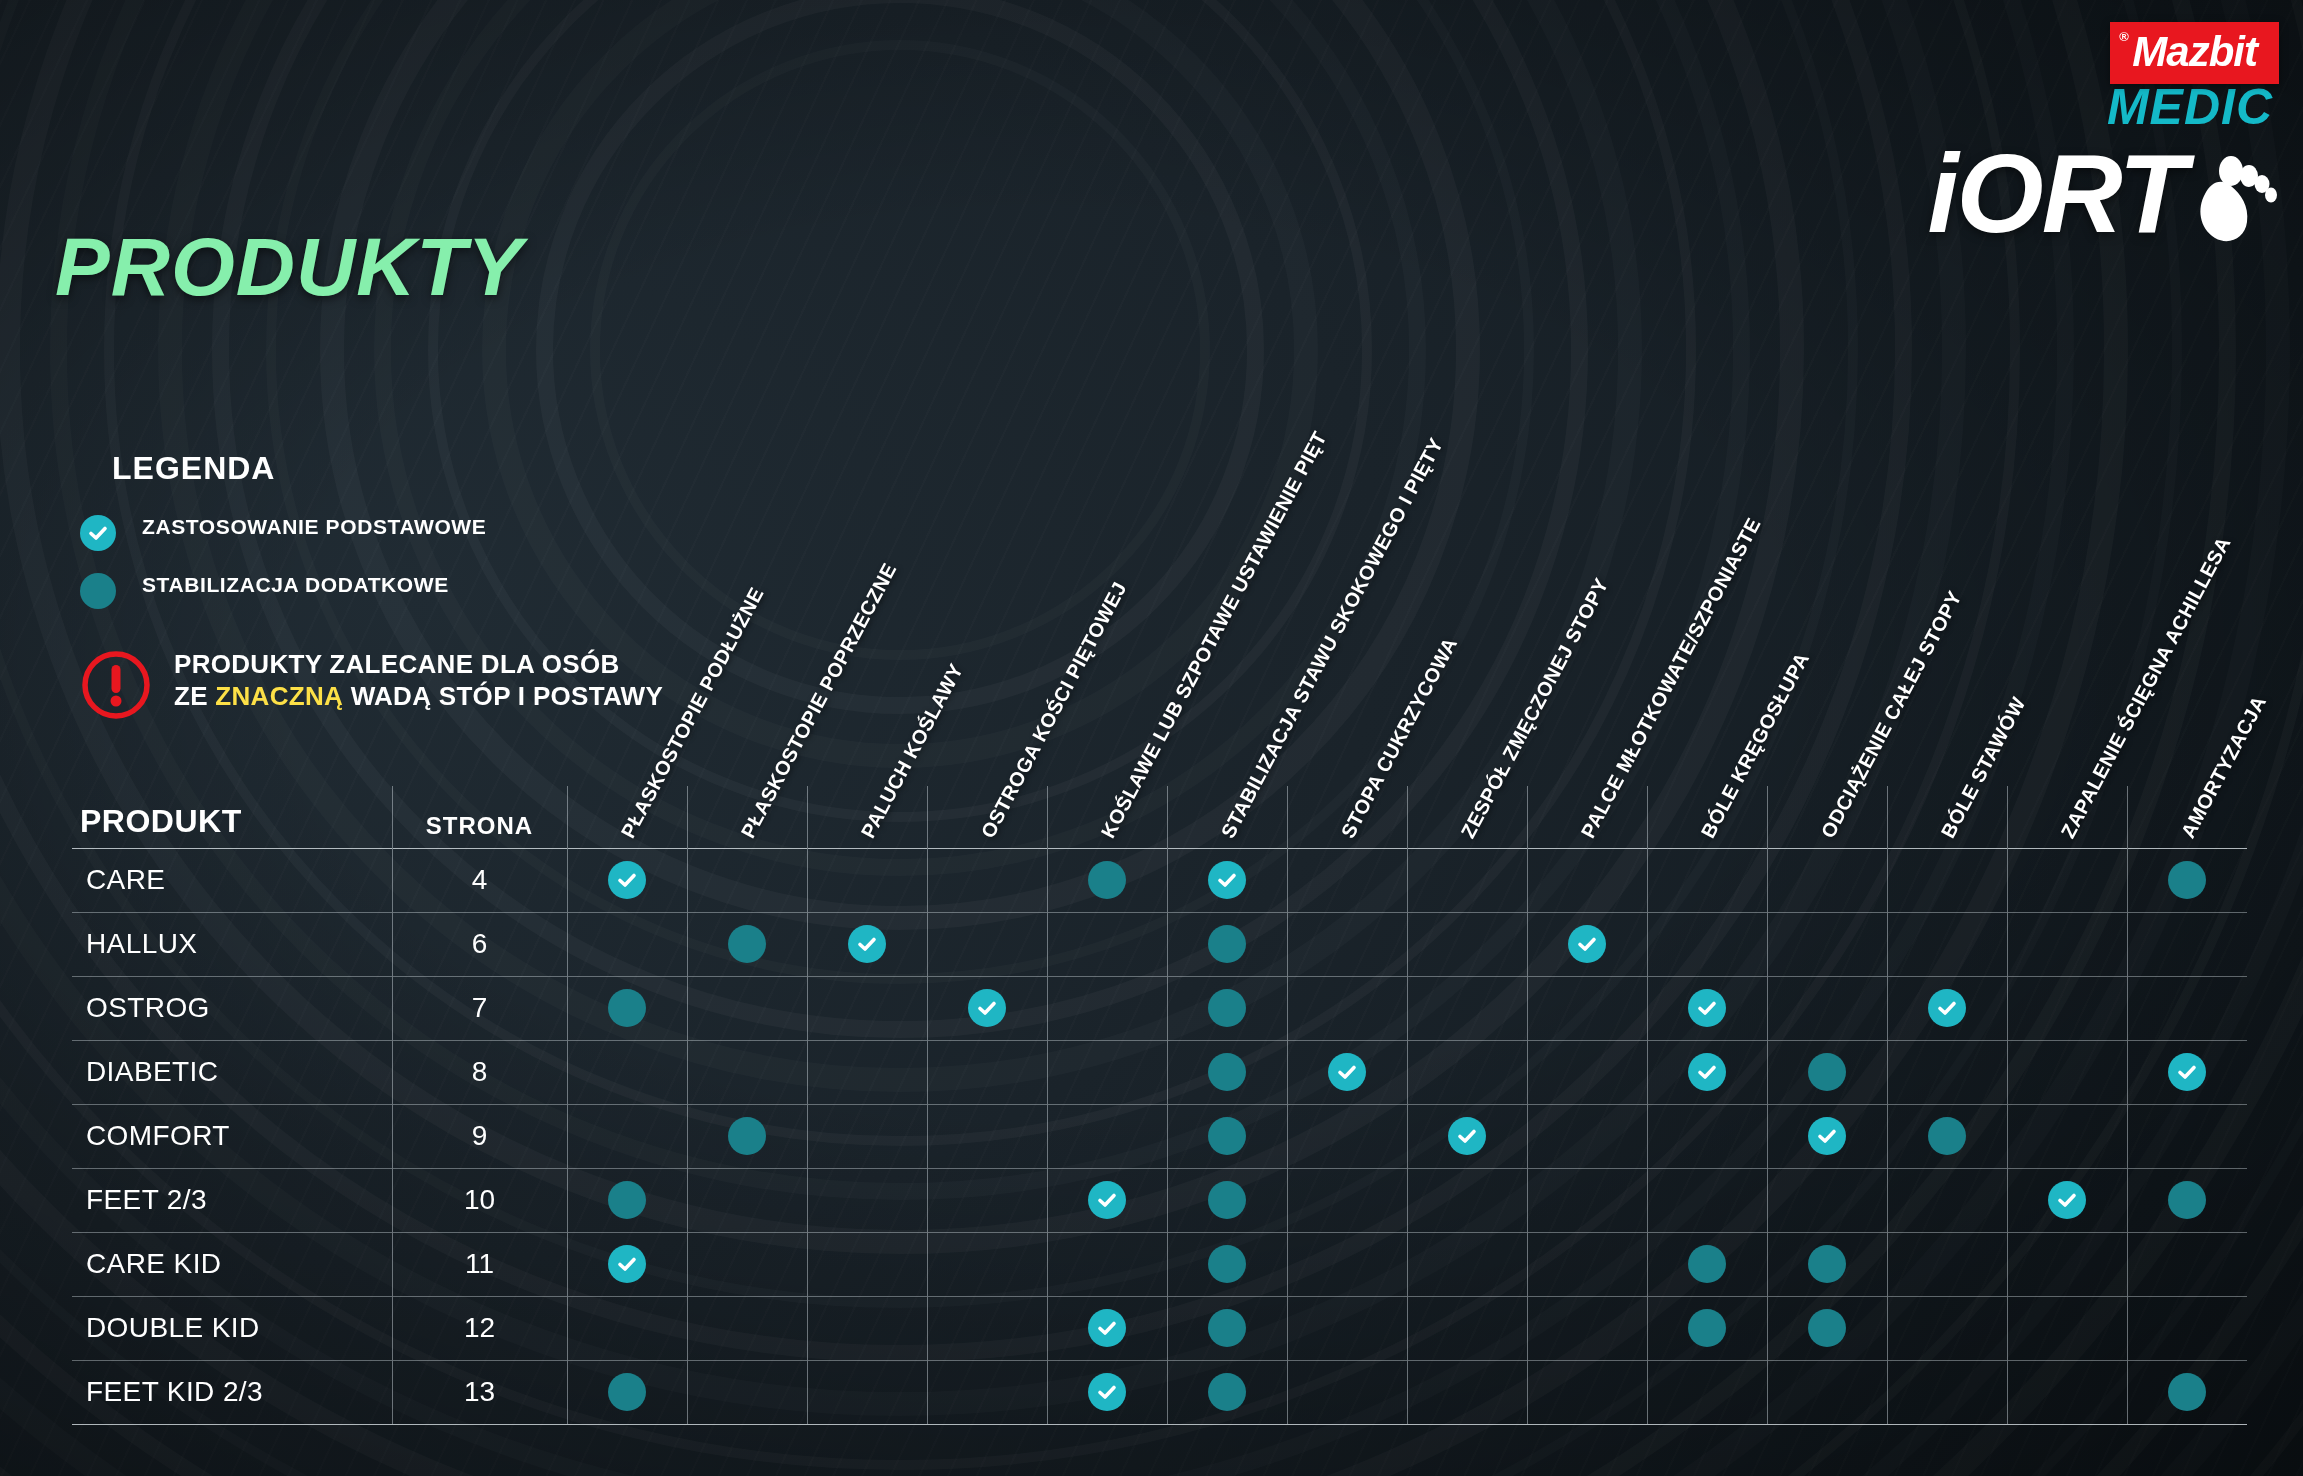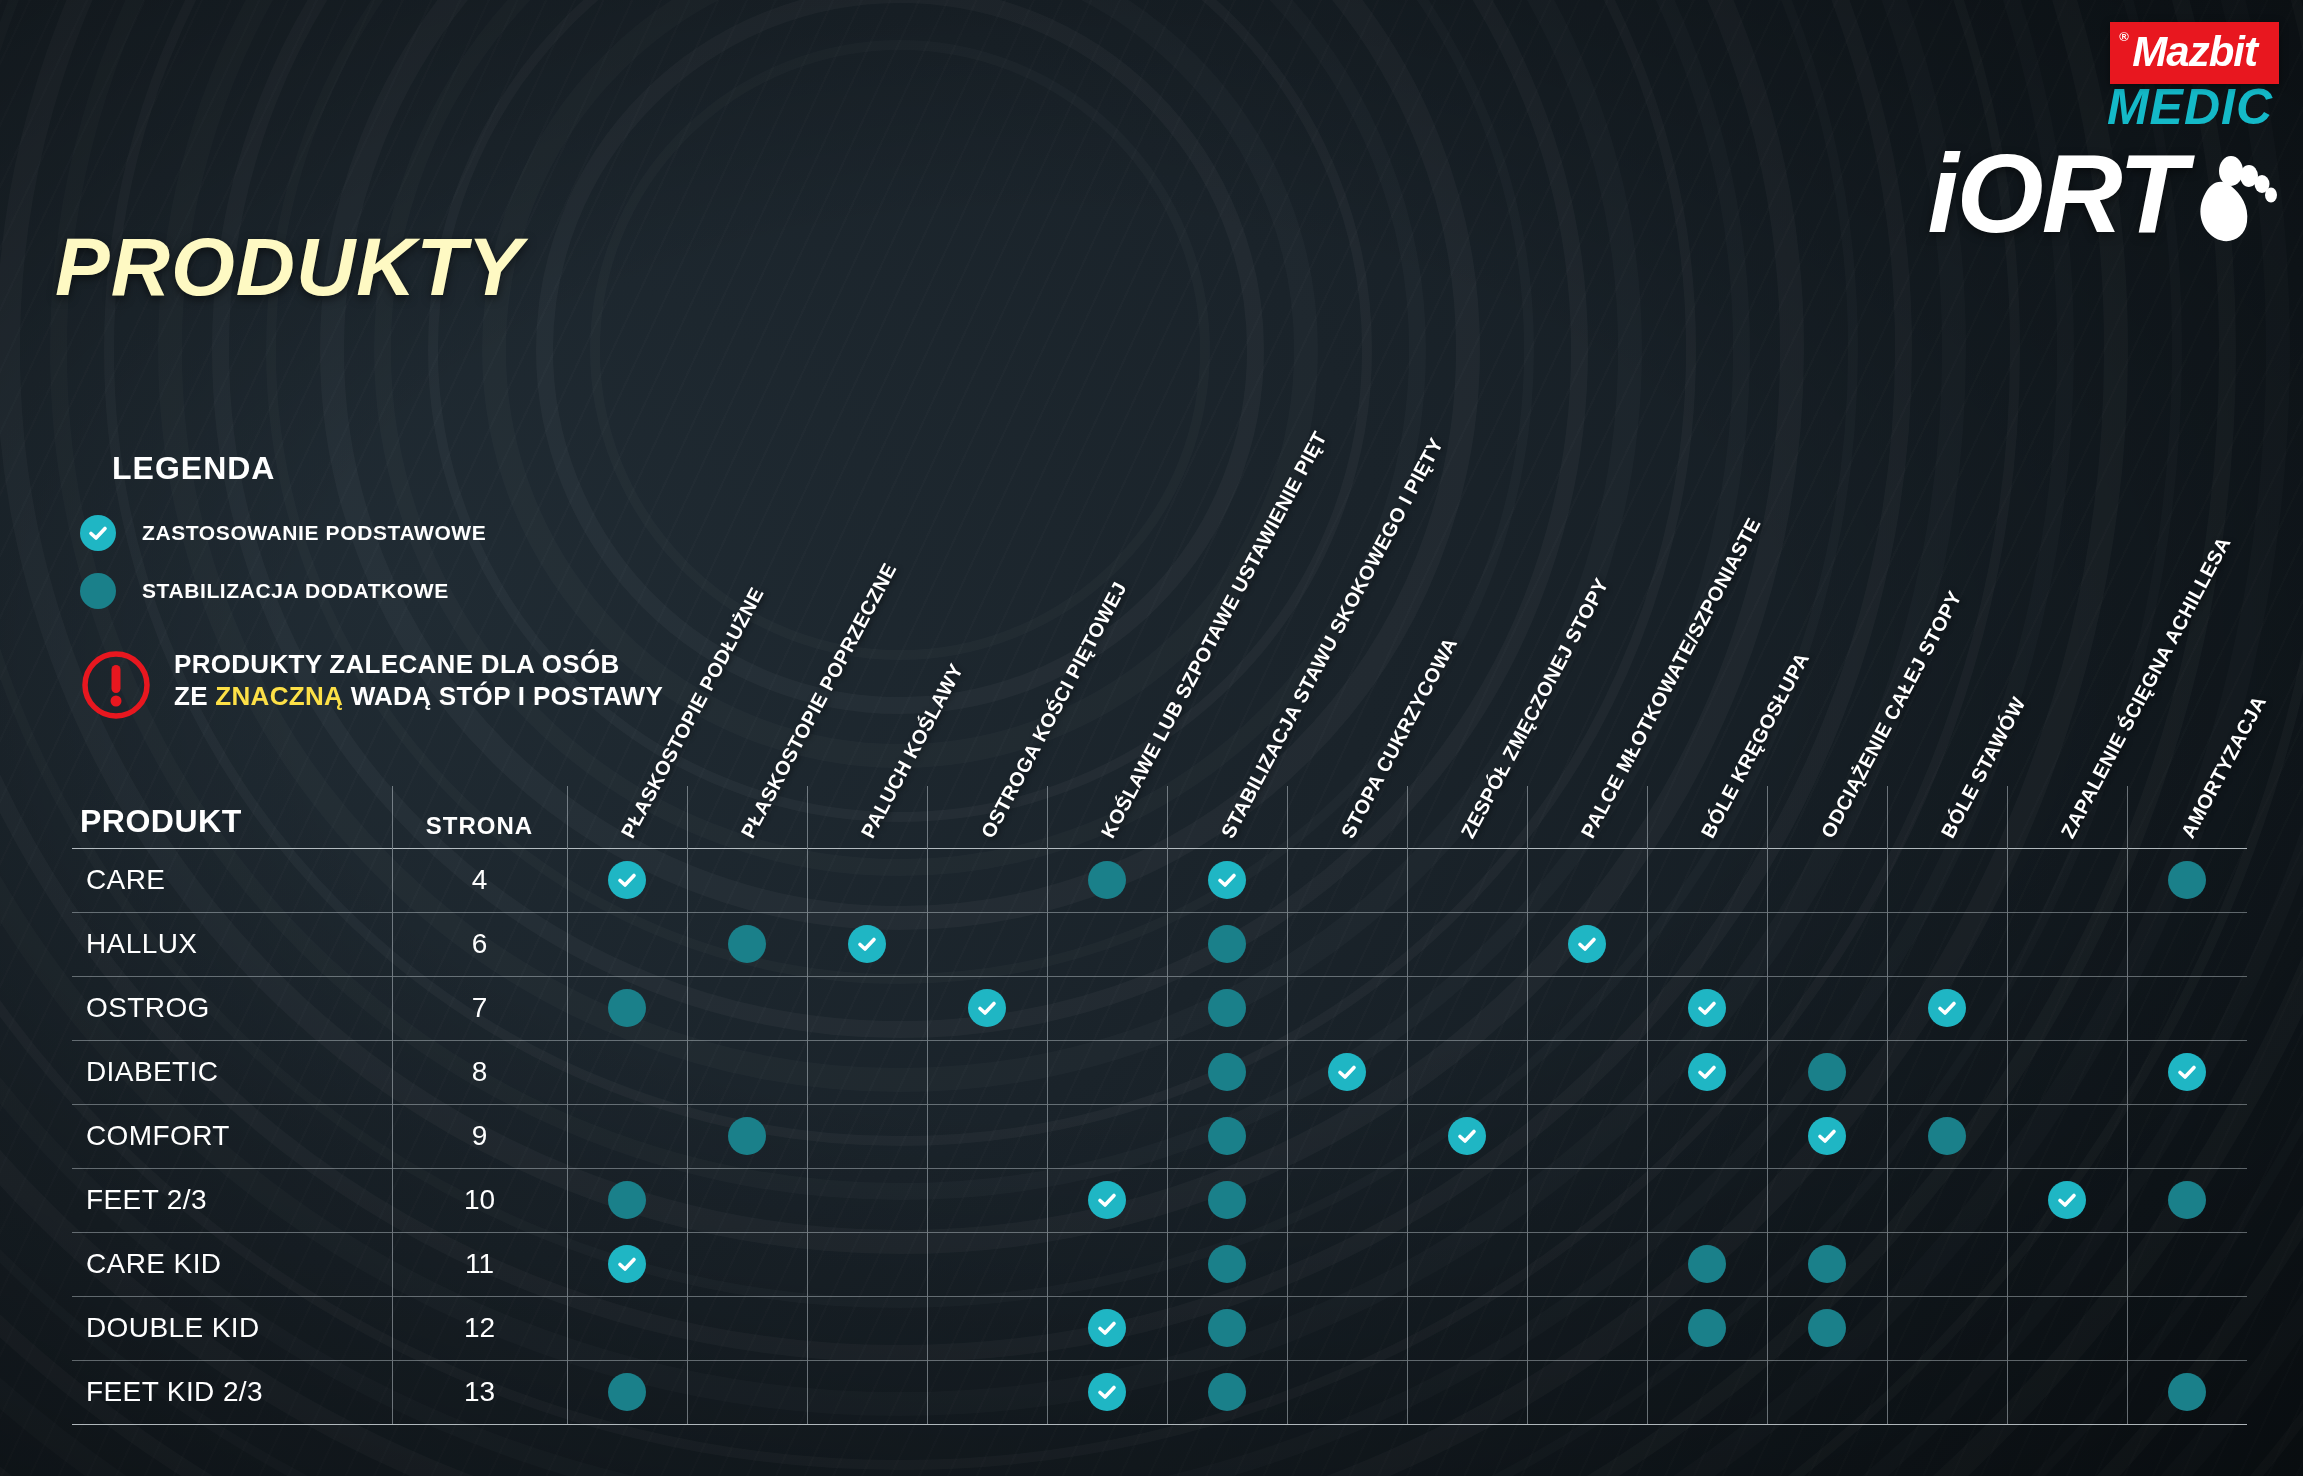--- a/index.html
+++ b/index.html
@@ -19,42 +19,42 @@
      border-style:solid; border-color:rgba(255,255,255,0.032);
      left:50%; top:50%; transform:translate(-50%,-50%);
   }
   #bg .diag { position:absolute; inset:0;
      background:repeating-linear-gradient(115deg, rgba(255,255,255,0.016) 0 2px, rgba(0,0,0,0) 2px 26px);}
   #bg .vig { position:absolute; inset:0;
      background:radial-gradient(80% 75% at 45% 45%, rgba(0,0,0,0) 40%, rgba(0,0,0,0.45) 100%);}
 
   
   #title { position:absolute; left:55px; top:220px; font-size:82px; font-weight:bold;
-           font-style:italic; letter-spacing:1px; color:#fef9c3;
+           font-style:italic; letter-spacing:1px; color:#86efac;
            text-shadow:0 3px 10px rgba(0,0,0,.55); }
 
   
   #logo { position:absolute; right:24px; top:22px; width:470px; text-align:right; }
   #mazbit { display:inline-block; background:#e8171f; padding:6px 22px 8px 22px;
             font-size:42px; font-weight:bold; font-style:italic; color:#fff; letter-spacing:-1px;
             position:relative; box-shadow:0 2px 8px rgba(0,0,0,.4);}
   #mazbit .reg { font-size:13px; vertical-align:super; font-style:normal;
                  position:absolute; left:9px; top:7px;}
   #iorto { margin-top:6px; font-size:112px; font-weight:bold; font-style:italic;
            letter-spacing:-2px; line-height:.92; color:#fff; white-space:nowrap;
            text-shadow:0 3px 10px rgba(0,0,0,.5); position:relative;}
   #iorto .footmark { display:inline-block; position:relative; width:92px; height:96px;
                      vertical-align:-14px; margin-left:2px;}
   #medic { font-size:50px; font-weight:bold; font-style:italic; color:#14b9c8;
            letter-spacing:1px; margin-top:-6px; padding-right:6px;}
 
   
   #legend { position:absolute; left:80px; top:450px; width:720px; }
   #legend h2 { font-size:32px; font-weight:bold; letter-spacing:1px; margin-bottom:28px;margin-left:32px; }
-  .leg-row { display:flex; align-items:center; margin-bottom:22px; }
+  .leg-row { display:flex; margin-bottom:22px; }
   .leg-row .lbl { font-size:21px; font-weight:bold; letter-spacing:.6px; margin-left:26px; }
   .dot { width:36px; height:36px; border-radius:50%; flex:0 0 auto; position:relative; }
   .dot.primary { background:#1fb6c4; }
   .dot.secondary { background:#1a808a; }
   .dot.primary svg { position:absolute; left:50%; top:50%; transform:translate(-50%,-50%); }
 
   #warn { display:flex; align-items:flex-start; margin-top:40px; }
   #warn .excl { width:72px; height:72px; flex:0 0 auto; }
   #warn .wtext { margin-left:22px; font-size:26px; font-weight:bold; line-height:1.22;
                  letter-spacing:.3px; }

